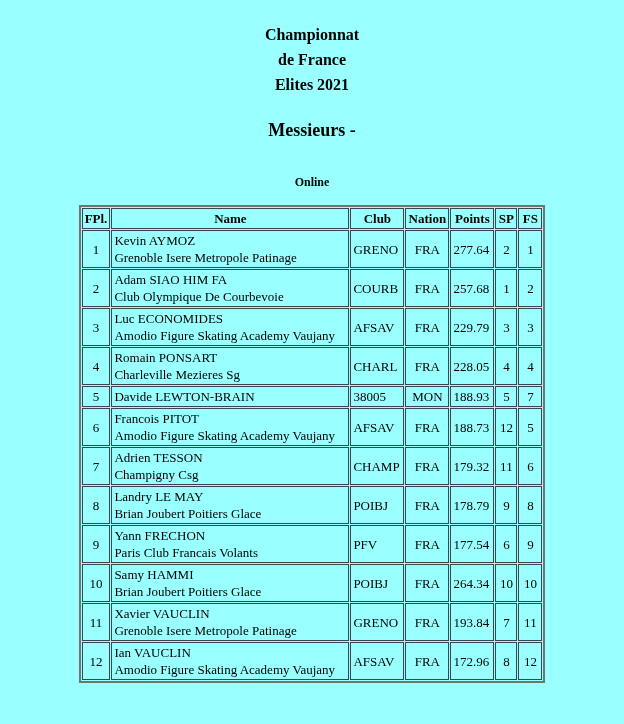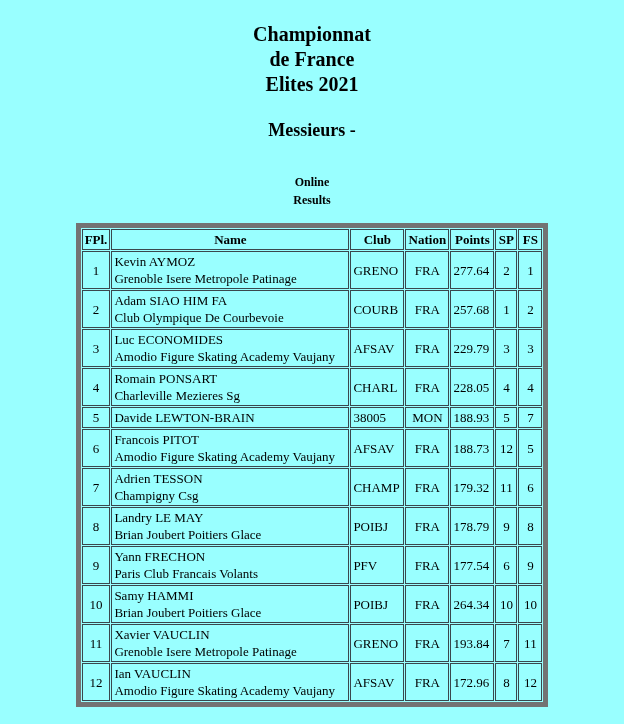--- a/index.html
+++ b/index.html
@@ -9,42 +9,42 @@
     height: 724px;
     overflow: hidden;
     background: #99ffff;
     color: #000000;
     font-family: "Liberation Serif", "DejaVu Serif", serif;
   }
   .title-block {
     margin-top: 22px;
     text-align: center;
     font-weight: bold;
-    font-size: 20px;
+    font-size: 16px;
     line-height: 25px;
   }
   .subtitle-block {
     margin-top: 21px;
     text-align: center;
     font-weight: bold;
     font-size: 18px;
     line-height: 25px;
   }
   .section-block {
     margin-top: 30px;
     text-align: center;
     font-weight: bold;
     font-size: 12px;
     line-height: 18px;
   }
   table.results {
     margin: 14px auto 0 auto;
     border-collapse: separate;
     border-spacing: 1px;
-    border: 5px solid #737373;
+    border: 2px solid #737373;
     table-layout: fixed;
     font-size: 13px;
   }
   .results th, .results td {
     border: 1px solid #3a474d;
     padding: 1px 2px;
     line-height: 17px;
     vertical-align: middle;
     overflow: hidden;
     white-space: nowrap;
@@ -64,21 +64,20 @@
   <div>de France</div>
   <div>Elites 2021</div>
 </div>
 
 <div class="subtitle-block">
   <div>Messieurs -</div>
 </div>
 
 <div class="section-block">
   <div>Online</div>
-  <div>Results</div>
 </div>
 
 <table class="results">
   <colgroup>
     <col style="width:26px">
     <col style="width:238px">
     <col style="width:54px">
     <col style="width:44px">
     <col style="width:44px">
     <col style="width:22px">

